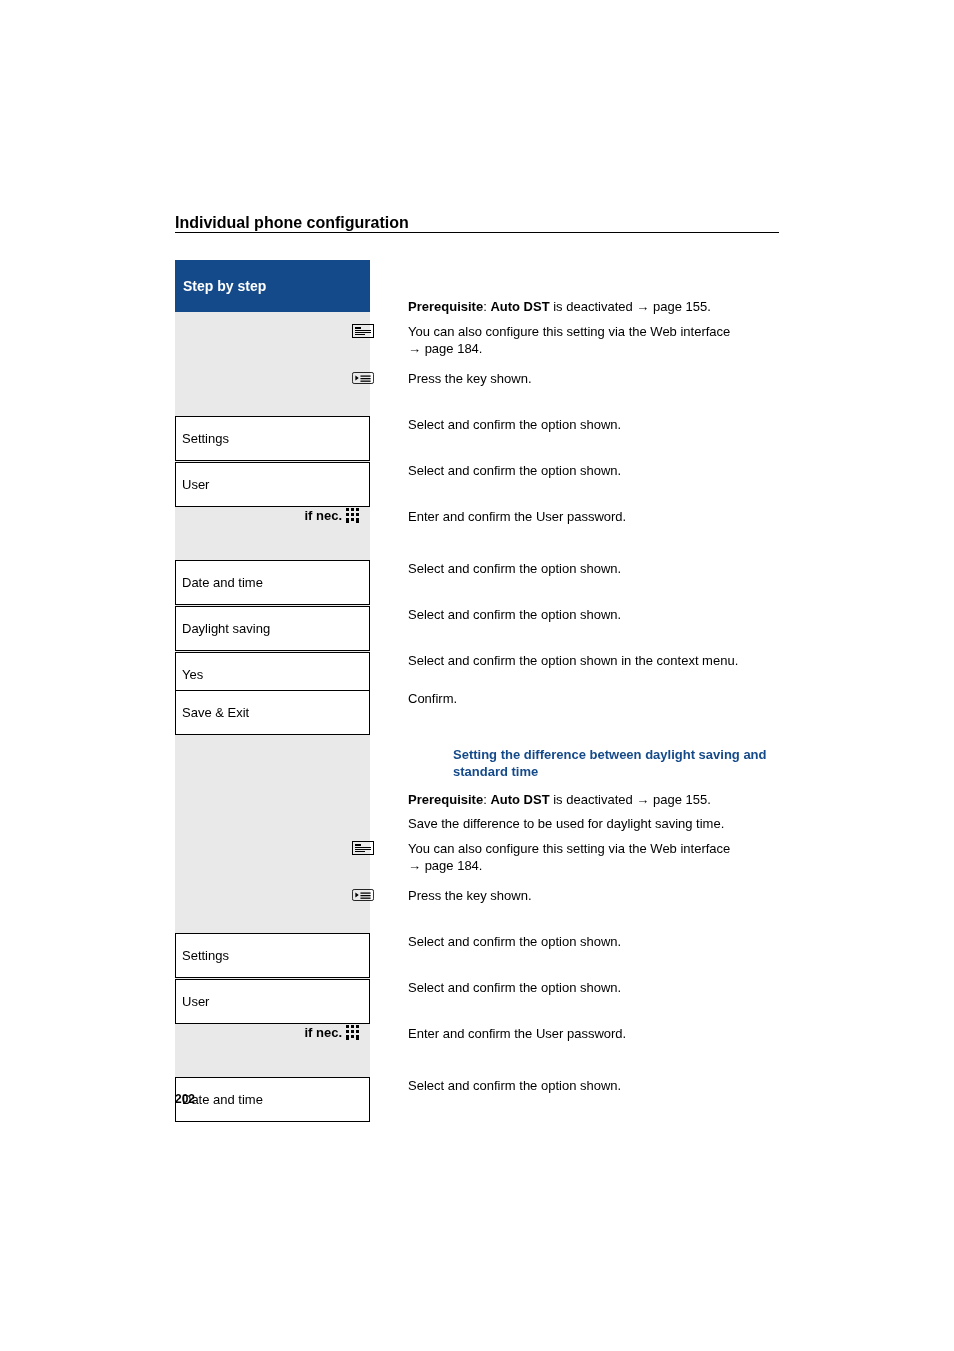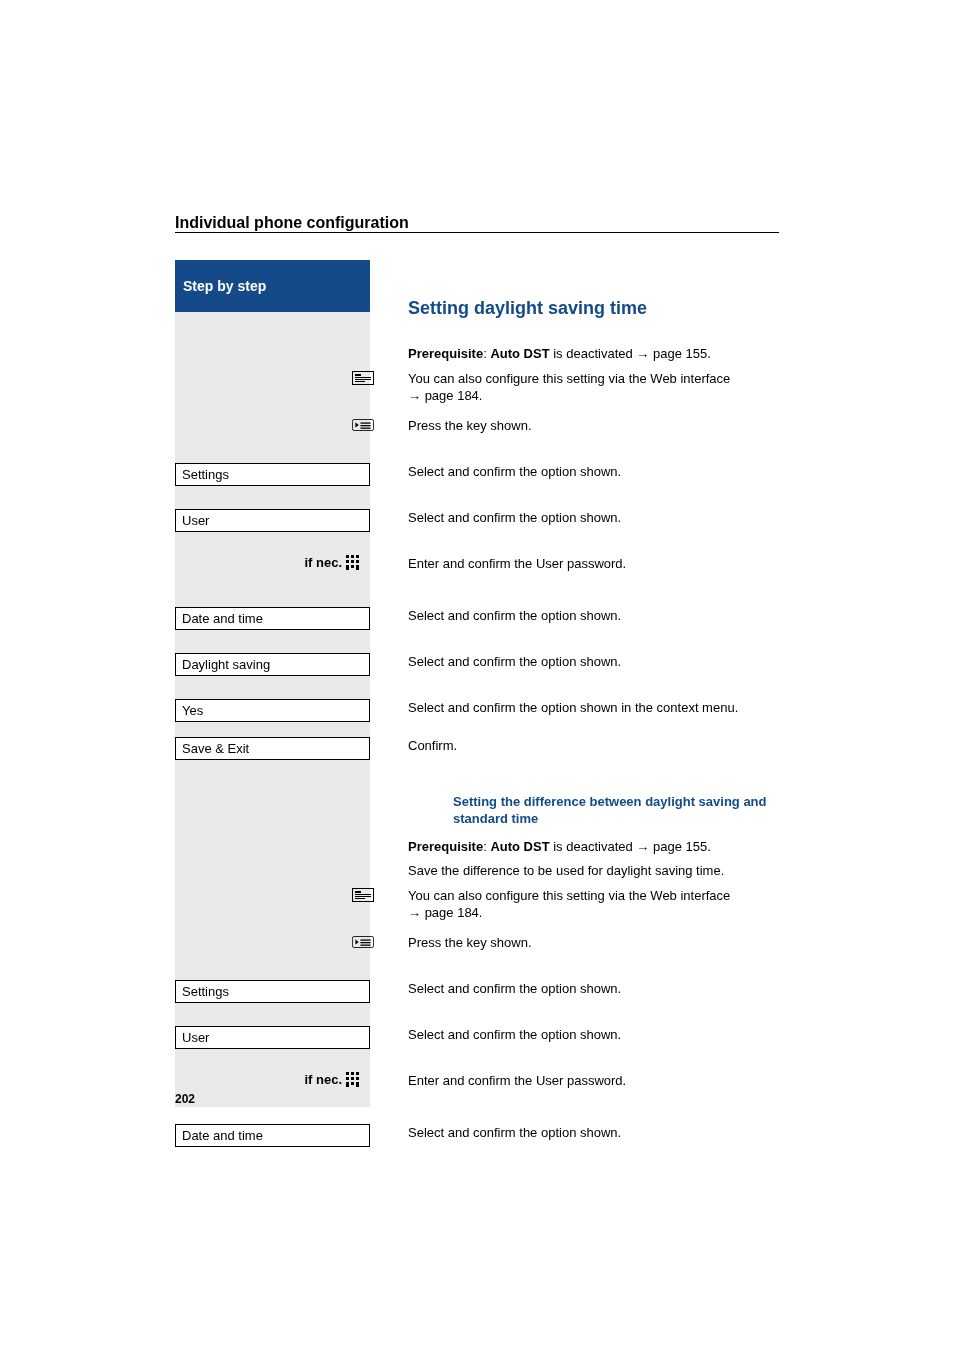--- a/index.html
+++ b/index.html
@@ -78,21 +78,21 @@
     line-height: 1.35;
   }
   .box-label {
     position: absolute;
     left: -233px;
     width: 195px;
     background: #ffffff;
     border: 1px solid #000;
     font-family: "Arial Narrow", Arial, sans-serif;
     font-size: 13px;
-    padding: 3px 6px;
+    padding: 14px 6px;
     font-stretch: condensed;
   }
   .icon-slot {
     position: absolute;
     left: -56px;
     width: 22px;
     height: 16px;
     display: flex;
     align-items: center;
     justify-content: center;
@@ -135,23 +135,20 @@
 
 <div class="sidebar">
   <div class="sidebar-header">
     <span>Step by step</span>
   </div>
   <div class="sidebar-body"></div>
 </div>
 
 <div class="main">
 
-  <div class="h2">
-    <span>Setting daylight saving time</span>
-  </div>
 
   <div class="para">
     <b>Prerequisite</b><span>: </span><b>Auto DST</b><span> is deactivated </span><span class="arrow">→ </span><span>page 155.</span>
   </div>
 
   <div class="row tight">
     <div class="icon-slot">
       <svg width="22" height="14" viewBox="0 0 22 14">
           <rect x="0.5" y="0.5" width="21" height="13" fill="none" stroke="#000" stroke-width="1"></rect>
           <rect x="3" y="3" width="6" height="2" fill="#000"></rect>

